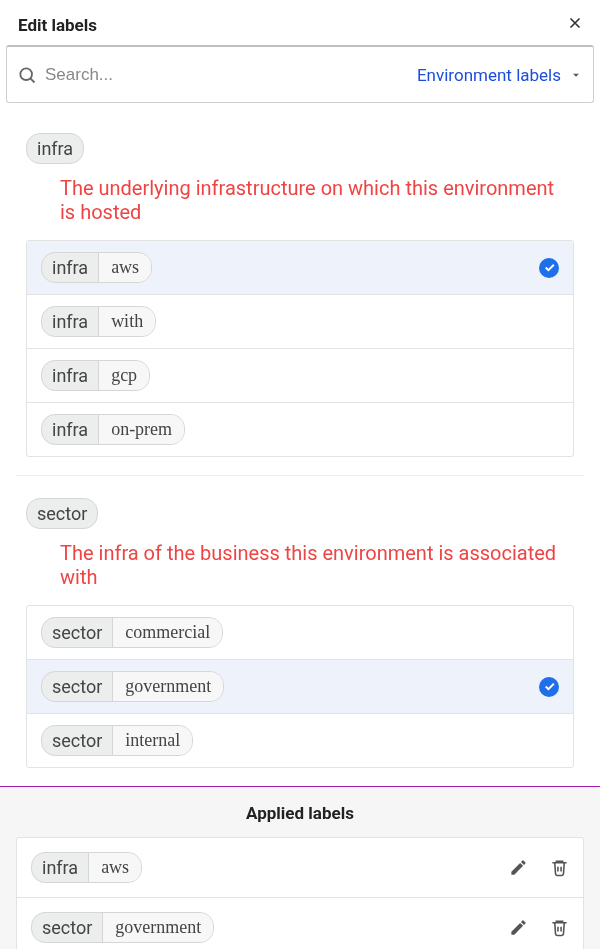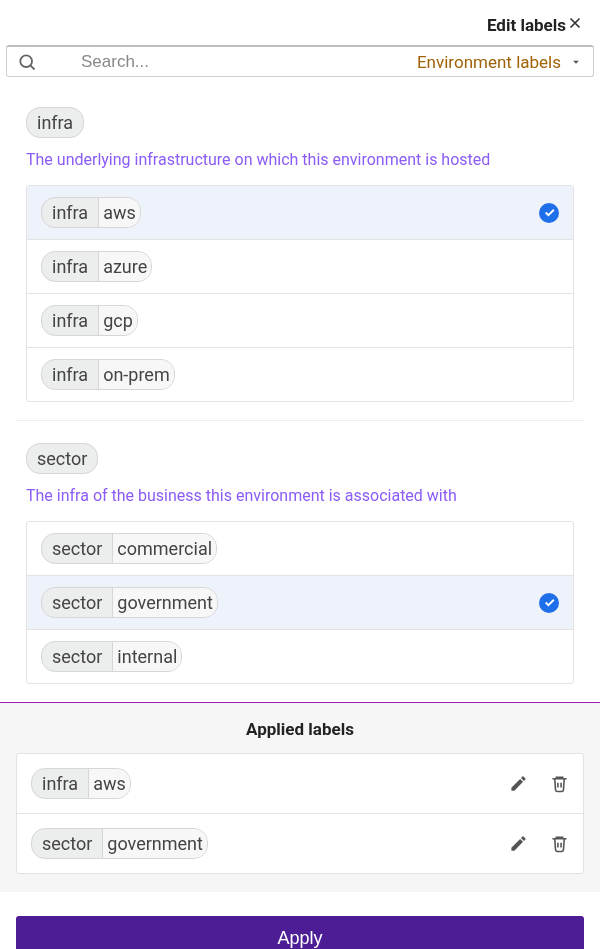--- a/index.html
+++ b/index.html
@@ -8,45 +8,44 @@
       padding: 0;
     }
     body {
       font-family: -apple-system, BlinkMacSystemFont, "Segoe UI", Roboto, Helvetica, Arial, sans-serif;
       width: 600px;
       background: #fff;
       color: #222;
     }
     .dialog-header {
       display: flex;
-      justify-content: flex-end;
+      justify-content: space-between;
       align-items: center;
       padding: 14px 16px 10px 18px;
     }
     .dialog-title {
       font-size: 17px;
       font-weight: 700;
     }
     .close-icon {
       cursor: pointer;
       font-size: 20px;
       color: #333;
       line-height: 1;
     }
     .search-bar {
       margin: 0 6px 8px 6px;
       border: 1px solid #cfcfcf;
       border-top: 2px solid #bfbfbf;
       border-radius: 3px;
       display: flex;
       align-items: center;
-      height: 32px;
+      height: 58px;
       padding: 0 10px;
       background: #fff;
-      gap: 36px;
     }
     .search-icon {
       color: #666;
       margin-right: 8px;
       display: flex;
       align-items: center;
     }
     .search-input {
       flex: 1;
       border: none;
@@ -54,21 +53,21 @@
       font-size: 17px;
       color: #333;
     }
     .search-input::placeholder {
       color: #888;
     }
     .filter-select {
       display: flex;
       align-items: center;
       gap: 8px;
-      color: #a16207;
+      color: #1d4ed8;
       font-size: 17px;
       cursor: pointer;
     }
     .filter-select svg {
       color: #555;
     }
     .content {
       padding: 0 16px;
     }
     .group {
@@ -85,28 +84,30 @@
       border: 1px solid #d6d6d6;
       border-radius: 14px;
       font-size: 18px;
       color: #444;
       overflow: hidden;
     }
     .pill-key {
       padding: 4px 10px;
     }
     .pill-value {
-      padding: 4px 4px;
+      padding: 4px 12px;
       border-left: 1px solid #d6d6d6;
       background: #f7f7f7;
+      font-family: Liberation Serif, serif;
     }
     .group-desc {
       margin-top: 12px;
-      font-size: 16px;
-      color: #8b5cf6;
+      font-size: 20px;
+      color: #ef4444;
+      margin-left: 34px;
     }
     .option-list {
       margin-top: 16px;
       border: 1px solid #e3e3e3;
       border-radius: 3px;
     }
     .option-row {
       display: flex;
       align-items: center;
       justify-content: space-between;
@@ -224,21 +225,21 @@
         <span class="check-circle">
           <svg width="13" height="13" viewBox="0 0 24 24" fill="none" stroke="#fff" stroke-width="3.5">
               <path d="M5 12l5 5L20 7"></path>
             </svg>
         </span>
       </div>
 
       <div class="option-row">
         <span class="pill">
           <span class="pill-key">infra</span>
-          <span class="pill-value">azure</span>
+          <span class="pill-value">with</span>
         </span>
       </div>
 
       <div class="option-row">
         <span class="pill">
           <span class="pill-key">infra</span>
           <span class="pill-value">gcp</span>
         </span>
       </div>
 

